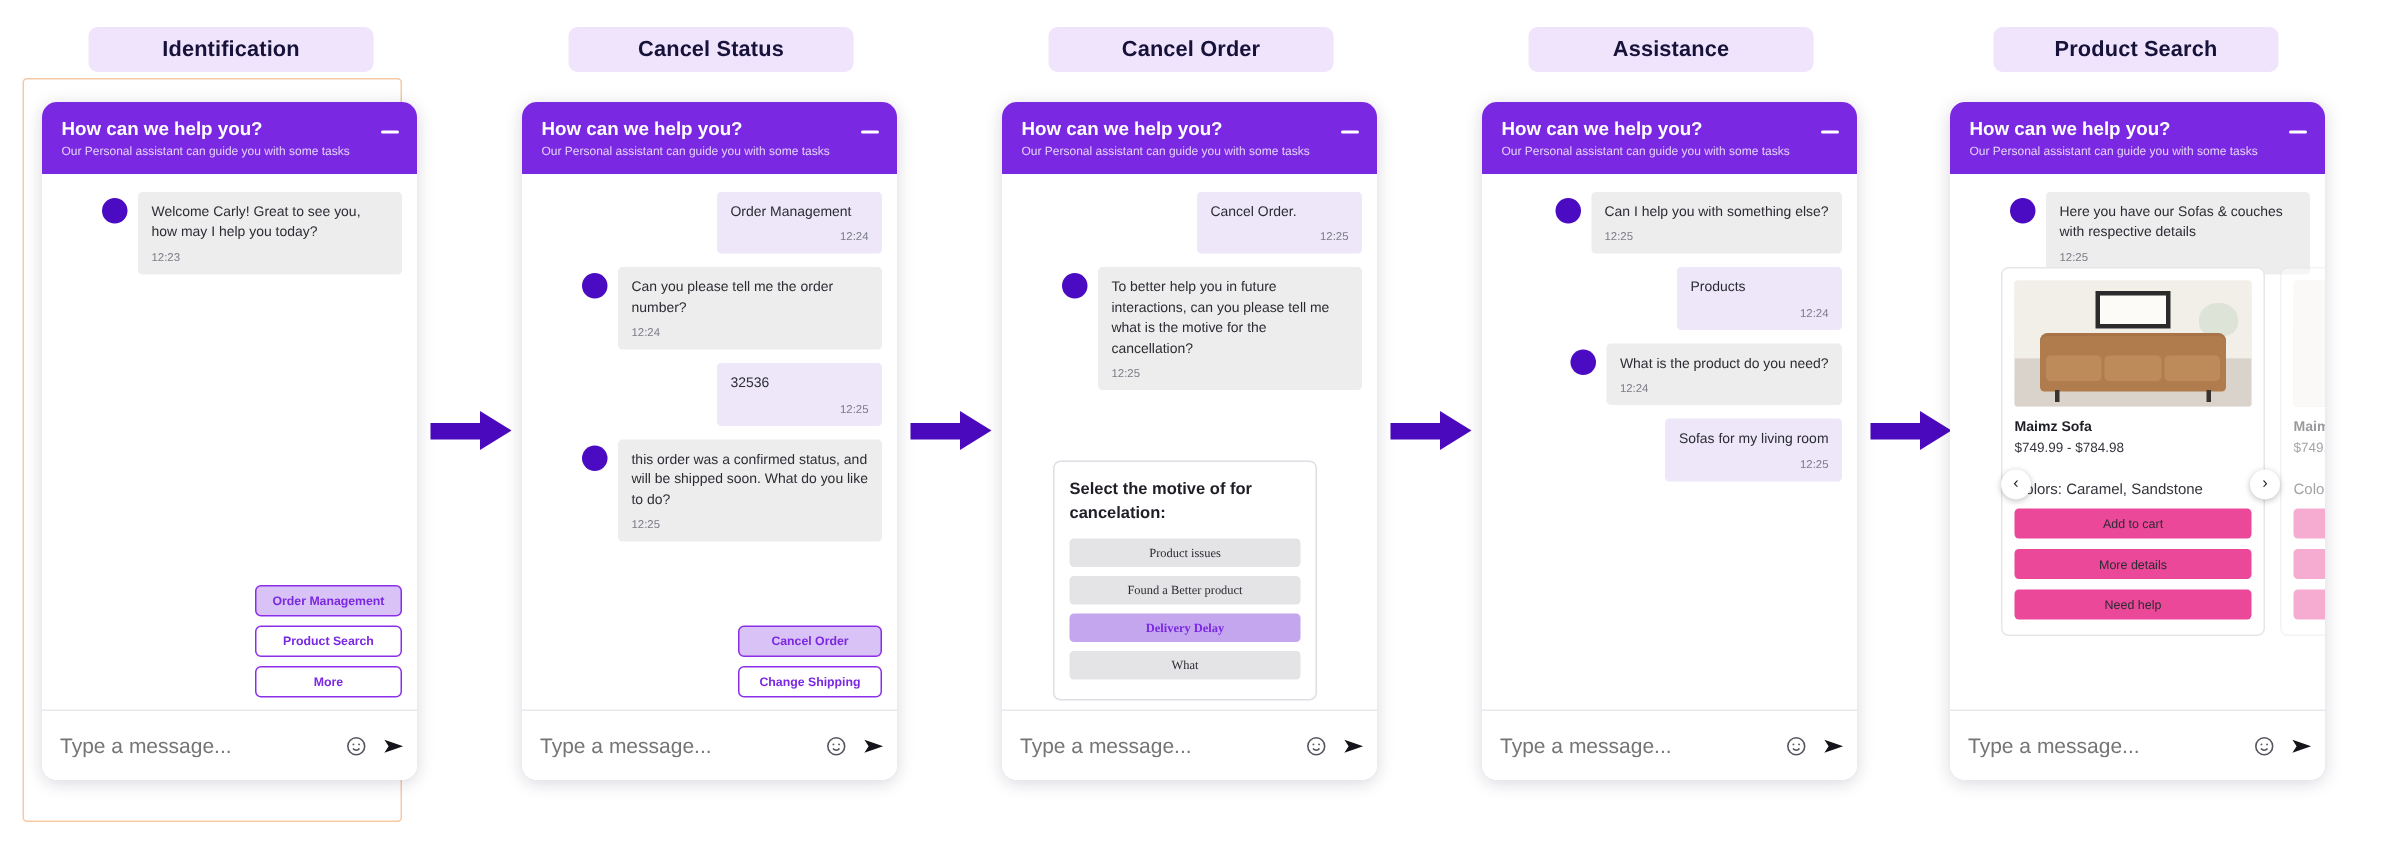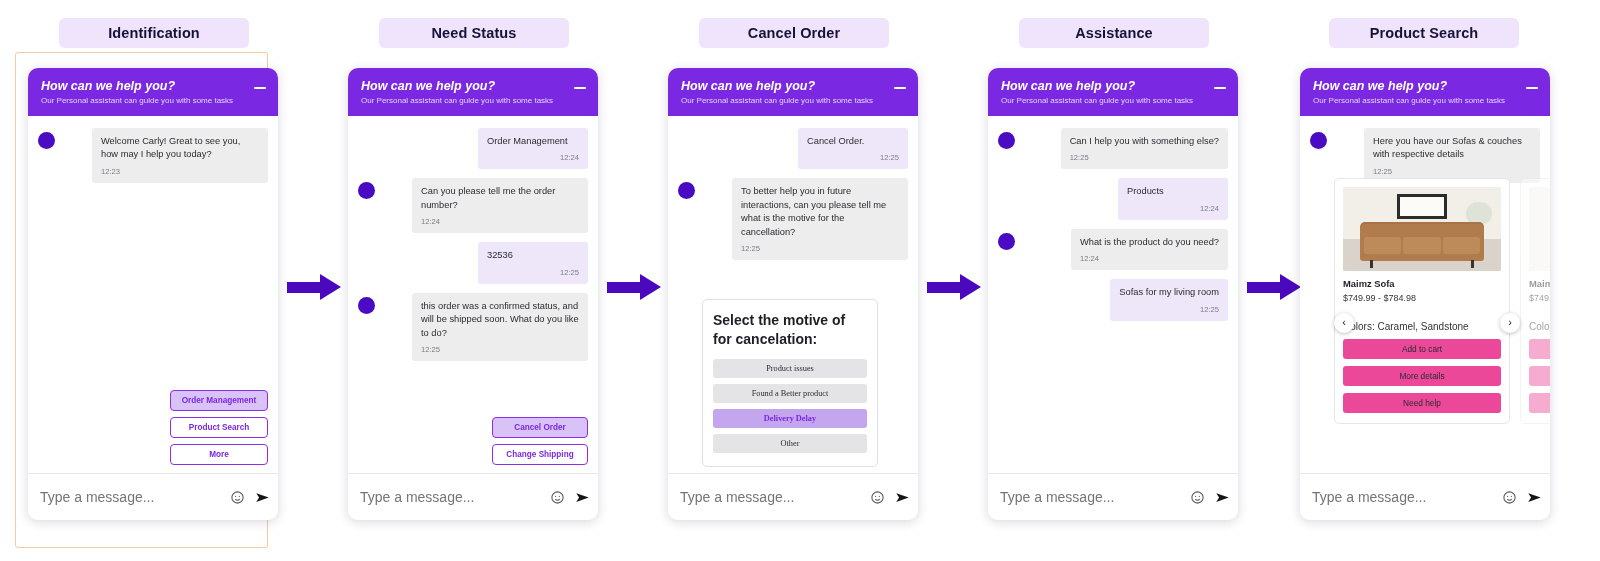--- a/index.html
+++ b/index.html
@@ -86,21 +86,20 @@
     background: #7A28E2;
     padding: 11px 13px 10px 13px;
     position: relative;
     flex: 0 0 auto;
   }
   .widget-header h1 {
     font-size: 12.5px;
     font-weight: bold;
     color: #ffffff;
     line-height: 1.15;
-    font-style: italic;
   }
   .widget-header p {
     font-size: 8px;
     color: #E4D2FA;
     margin-top: 3px;
     line-height: 1.2;
   }
   .minimize-icon {
     position: absolute;
     right: 12px; top: 19px;
@@ -111,21 +110,21 @@
   }
 
   .chat-body {
     flex: 1 1 auto;
     position: relative;
     padding: 12px 10px 6px 10px;
     overflow: hidden;
   }
 
   .msg-row { display: flex; align-items: flex-start; margin-bottom: 9px; }
-  .msg-row.bot { justify-content: space-between; }
+  .msg-row.bot { justify-content: flex-end; }
   .msg-row.user { justify-content: flex-end; }
 
   .avatar {
     flex: 0 0 auto;
     width: 17px; height: 17px;
     border-radius: 50%;
     background: #4B0BC2;
     margin-right: 7px;
     margin-top: 4px;
   }
@@ -183,21 +182,21 @@
     position: absolute;
     left: 34px;
     bottom: 6px;
     width: 176px;
     background: #ffffff;
     border: 1px solid #DEDEE4;
     border-radius: 5px;
     padding: 11px 10px 13px 10px;
   }
   .motive-card h2 {
-    font-size: 14px;
+    font-size: 11px;
     font-weight: bold;
     color: #1E1E26;
     line-height: 1.4;
     margin-bottom: 9px;
   }
   .motive-opt {
     display: block;
     width: 100%;
     padding: 5px 4px;
     margin-bottom: 6px;
@@ -366,21 +365,21 @@
             <path d="M8.5 14.5c1 1.2 2.2 1.8 3.5 1.8s2.5-.6 3.5-1.8"></path>
         </svg>
         <svg class="send-icon" width="17" height="15" viewBox="0 0 24 24" fill="#14141A">
           <path d="M2 5l20 7-20 7 4.5-7L2 5z"></path>
         </svg>
       </div>
     </div>
   </div>
 
   <div class="col" style="left:348px">
-    <div class="tab-label">Need Status</div>
+    <div class="tab-label">Cancel Status</div>
 
     <div class="widget">
       <div class="widget-header">
         <h1>How can we help you?</h1>
         <p>Our Personal assistant can guide you with some tasks</p>
         <div class="minimize-icon"></div>
       </div>
 
       <div class="chat-body">
         <div class="msg-row user">
@@ -454,21 +453,21 @@
             <span>To better help you in future interactions, can you please tell me what is the motive for the cancellation?</span>
             <span class="time">12:25</span>
           </div>
         </div>
 
         <div class="motive-card">
           <h2>Select the motive of for cancelation:</h2>
           <button class="motive-opt">Product issues</button>
           <button class="motive-opt">Found a Better product</button>
           <button class="motive-opt selected">Delivery Delay</button>
-          <button class="motive-opt">Other</button>
+          <button class="motive-opt">What</button>
         </div>
       </div>
 
       <div class="composer">
         <input class="field" type="text" placeholder="Type a message..." style="">
         <svg class="emoji-icon" width="15" height="15" viewBox="0 0 24 24" fill="none" stroke="#55555F" stroke-width="1.7">
           <circle cx="12" cy="12" r="9"></circle>
             <circle cx="9" cy="10" r="1" fill="#55555F" stroke="none"></circle>
             <circle cx="15" cy="10" r="1" fill="#55555F" stroke="none"></circle>
             <path d="M8.5 14.5c1 1.2 2.2 1.8 3.5 1.8s2.5-.6 3.5-1.8"></path>

